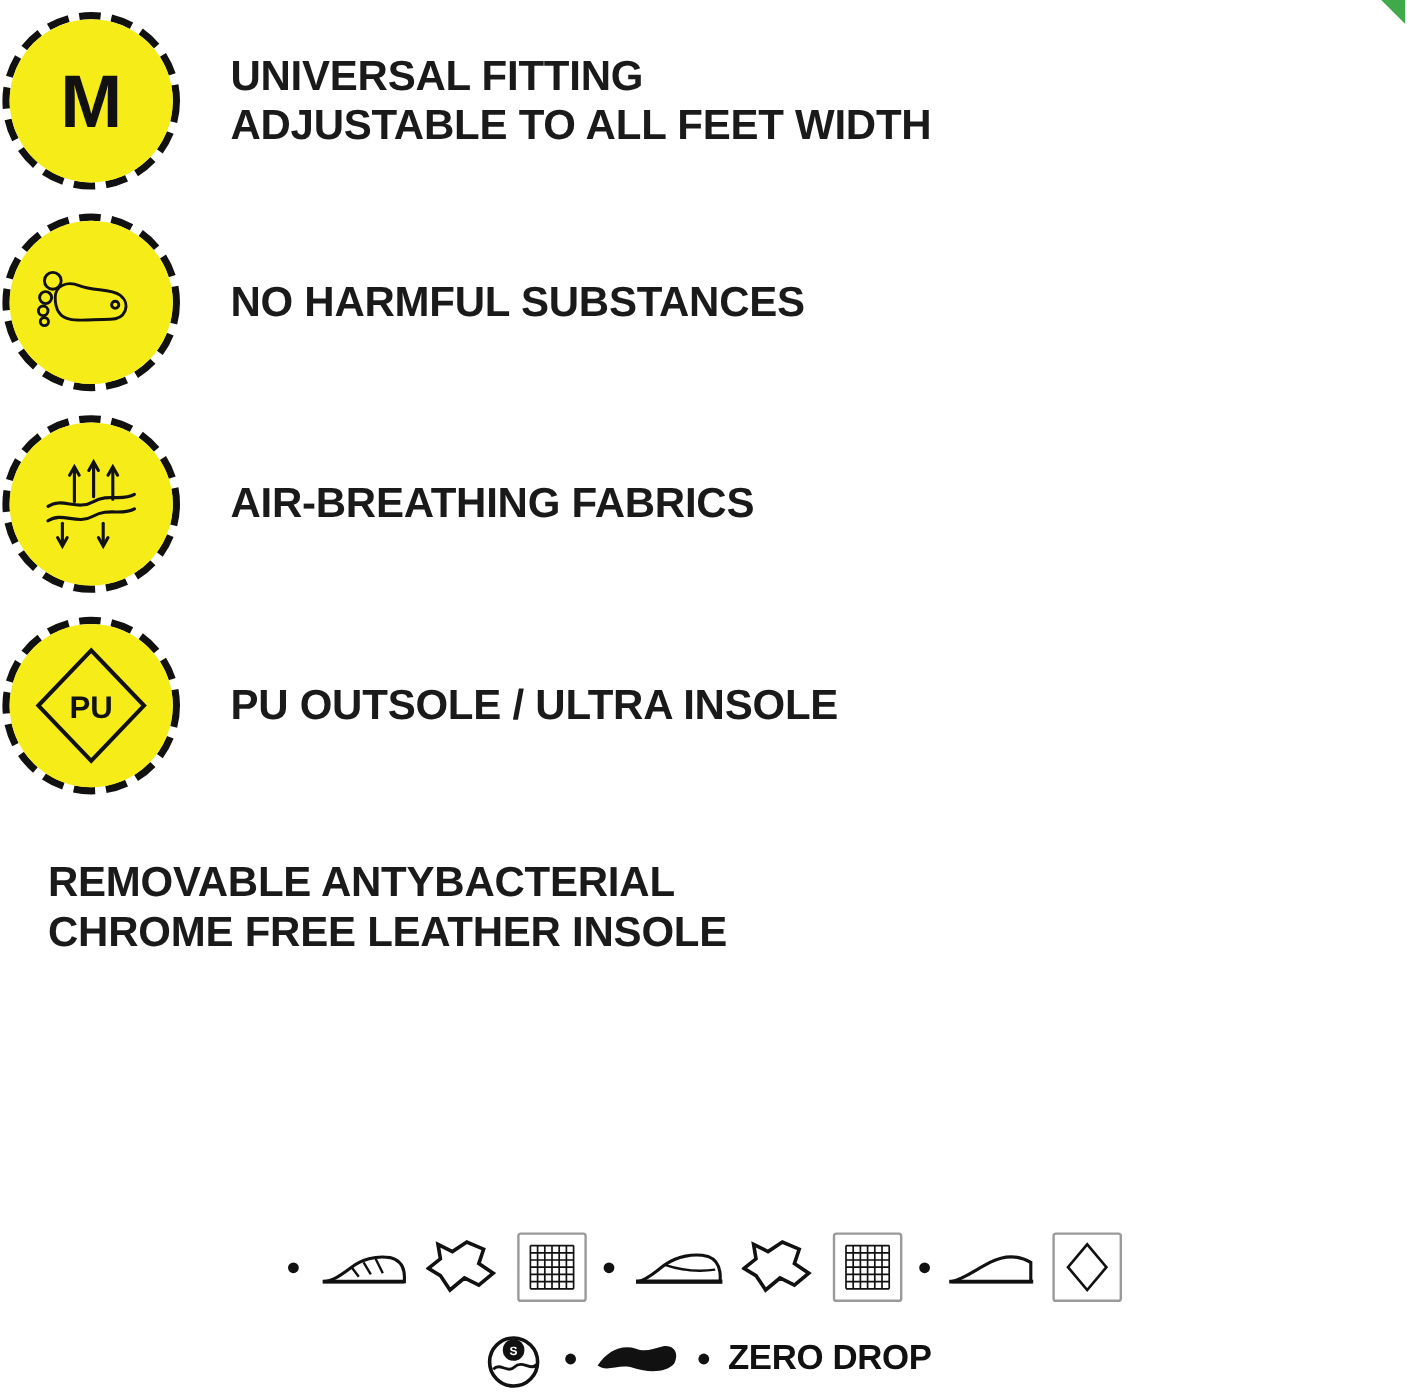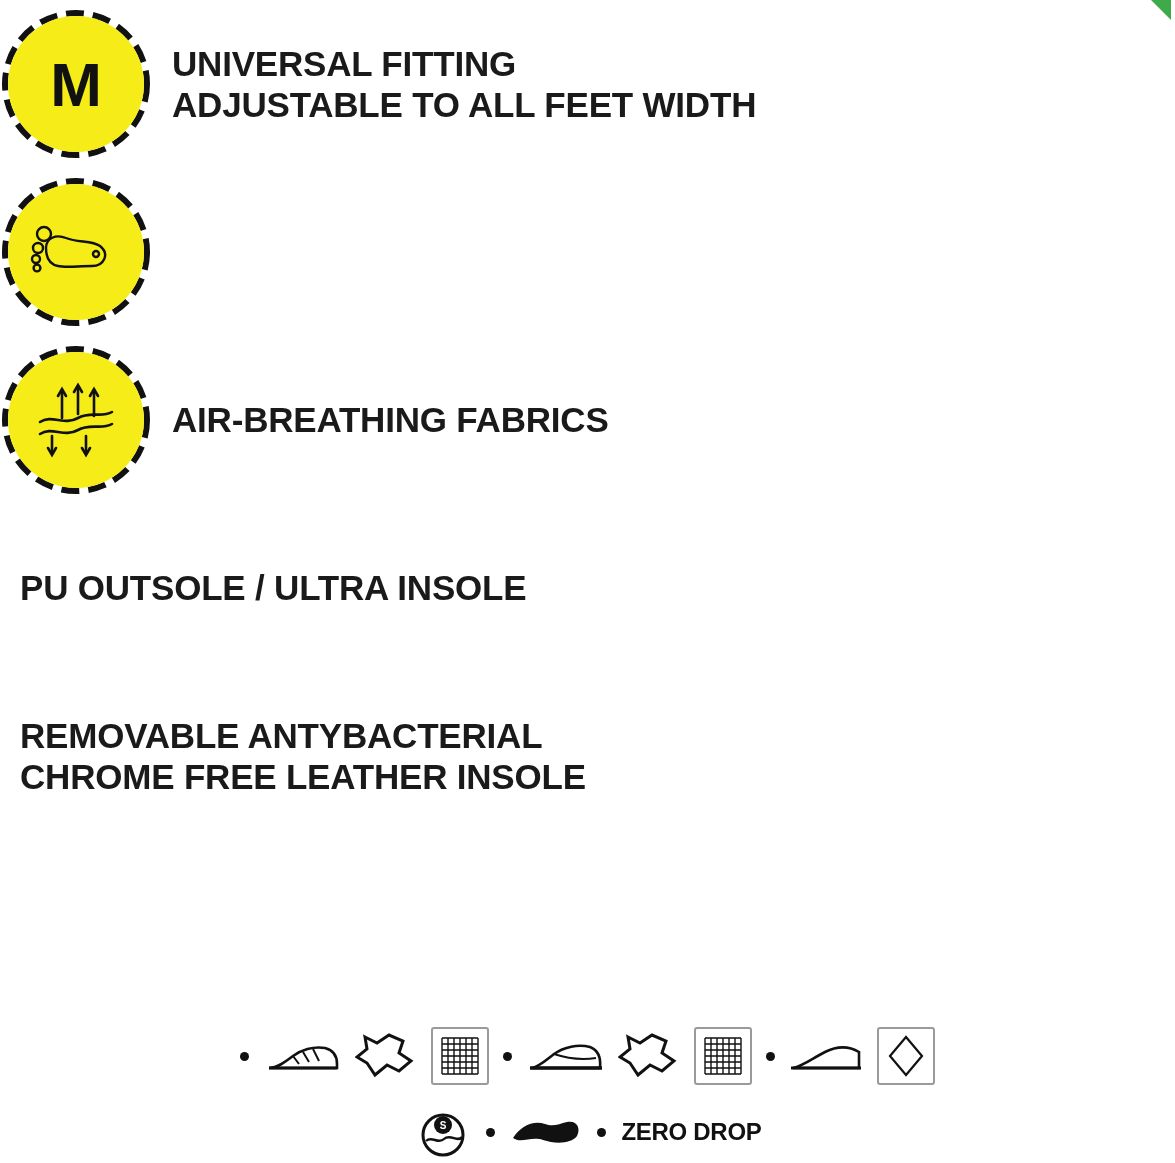--- a/index.html
+++ b/index.html
@@ -46,21 +46,21 @@
     position: relative;
     width: 152px;
     height: 152px;
     margin-left: 0px;
     flex: 0 0 auto;
   }
   .badge-wrap svg {
     display: block;
   }
   .feature-label {
-    margin-left: 20px;
+    margin-left: 40px;
     font-size: 35px;
     font-weight: bold;
     line-height: 1.18;
     letter-spacing: -0.2px;
     color: #1a1a1a;
     white-space: pre-line;
     font-stretch: condensed;
   }
 
   
@@ -90,21 +90,21 @@
     align-items: center;
     justify-content: center;
   }
   .boxed {
     border: 2px solid #9a9a9a;
     border-radius: 3px;
     padding: 3px;
     background: #fff;
   }
   .zero-drop {
-    font-size: 24px;
+    font-size: 29px;
     font-weight: bold;
     color: #111;
     letter-spacing: -0.3px;
     margin-left: 2px;
   }
 </style>
 </head>
 <body>
 
 <div class="page">
@@ -138,20 +138,21 @@
           <g fill="none" stroke="#111" stroke-width="2.4">
             <path d="M46 72 C46 62 56 58 66 62 C78 67 92 64 100 70 C110 78 104 90 92 90 C78 90 66 92 58 90 C48 88 46 80 46 72 Z"></path>
             <circle cx="44" cy="58" r="7"></circle>
             <circle cx="38" cy="72" r="5"></circle>
             <circle cx="36" cy="83" r="4"></circle>
             <circle cx="37" cy="92" r="3.4"></circle>
             <circle cx="96" cy="78" r="3"></circle>
           </g>
         </svg>
       </div>
+      <div class="feature-label">NO HARMFUL SUBSTANCES</div>
     </div>
 
     <div class="feature-row">
       <div class="badge-wrap">
         <svg viewBox="0 0 152 152" width="152" height="152">
           <circle cx="76" cy="76" r="71" fill="none" stroke="#111" stroke-width="6" stroke-dasharray="18 9"></circle>
           <circle cx="76" cy="76" r="68" fill="#f5ec18"></circle>
           <g fill="none" stroke="#111" stroke-width="2.6" stroke-linecap="round">
             <path d="M40 78 C52 70 64 82 78 74 C90 67 102 74 112 68"></path>
             <path d="M40 90 C52 82 64 94 78 86 C90 79 102 86 112 80"></path>
@@ -165,20 +166,28 @@
               <path d="M48 104 L52 111 L56 104"></path>
             <path d="M86 92 L86 110"></path>
               <path d="M82 104 L86 111 L90 104"></path>
           </g>
         </svg>
       </div>
       <div class="feature-label">AIR-BREATHING FABRICS</div>
     </div>
 
     <div class="feature-row">
+      <div class="badge-wrap">
+        <svg viewBox="0 0 152 152" width="152" height="152">
+          <circle cx="76" cy="76" r="71" fill="none" stroke="#111" stroke-width="6" stroke-dasharray="18 9"></circle>
+          <circle cx="76" cy="76" r="68" fill="#f5ec18"></circle>
+          <path d="M76 30 L120 76 L76 122 L32 76 Z" fill="none" stroke="#111" stroke-width="3.4"></path>
+          <text x="76" y="86" text-anchor="middle" font-family="Liberation Sans, sans-serif" font-size="26" font-weight="bold" fill="#111">PU</text>
+        </svg>
+      </div>
       <div class="feature-label">PU OUTSOLE / ULTRA INSOLE</div>
     </div>
 
     <div class="feature-row">
       <div class="feature-label">REMOVABLE  ANTYBACTERIAL
 CHROME FREE LEATHER INSOLE</div>
     </div>
 
   </div>
 

